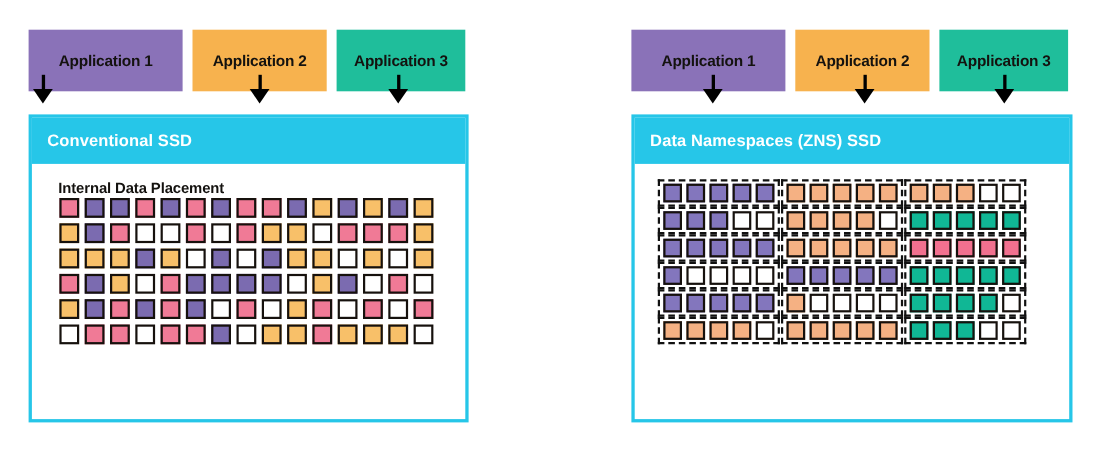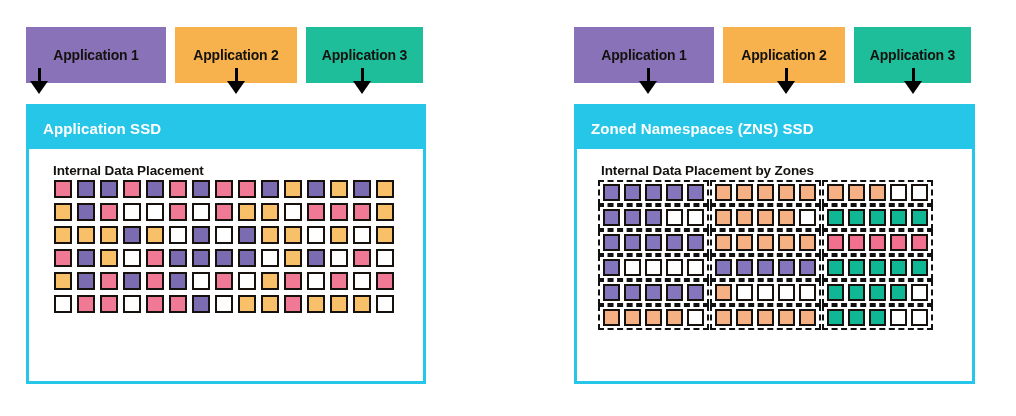--- a/index.html
+++ b/index.html
@@ -169,21 +169,21 @@
     <div class="shaft"></div>
     <div class="head"></div>
   </div>
   <div class="arrow" style="left:362px; top:68px;">
     <div class="shaft"></div>
     <div class="head"></div>
   </div>
 
   <div class="panel" style="left:26px; top:104px; width:400px; height:280px;">
     <div class="panel-title">
-      <span>Application SSD</span>
+      <span>Conventional SSD</span>
     </div>
     <div class="panel-body">
       <div class="panel-subtitle">Internal Data Placement</div>
       <div class="grid-plain" id="plain-grid">
           <div class="grow">
             <div class="cell" style="background: rgb(240, 122, 150);"></div>
             <div class="cell" style="background: rgb(123, 107, 176);"></div>
             <div class="cell" style="background: rgb(123, 107, 176);"></div>
             <div class="cell" style="background: rgb(240, 122, 150);"></div>
             <div class="cell" style="background: rgb(123, 107, 176);"></div>
@@ -307,24 +307,23 @@
     <div class="shaft"></div>
     <div class="head"></div>
   </div>
   <div class="arrow" style="left:913px; top:68px;">
     <div class="shaft"></div>
     <div class="head"></div>
   </div>
 
   <div class="panel" style="left:574px; top:104px; width:401px; height:280px;">
     <div class="panel-title">
-      <span>Zoned Namespaces (ZNS) SSD</span>
+      <span>Data Namespaces (ZNS) SSD</span>
     </div>
     <div class="panel-body">
-      <div class="panel-subtitle">Internal Data Placement by Zones</div>
       <div class="zoned-wrap" id="zoned-grid">
           <div class="zrow">
             <div class="zone">
               <div class="zcell" style="background: rgb(131, 118, 189);"></div>
               <div class="zcell" style="background: rgb(131, 118, 189);"></div>
               <div class="zcell" style="background: rgb(131, 118, 189);"></div>
               <div class="zcell" style="background: rgb(131, 118, 189);"></div>
               <div class="zcell" style="background: rgb(131, 118, 189);"></div>
             </div>
             <div class="zone">

